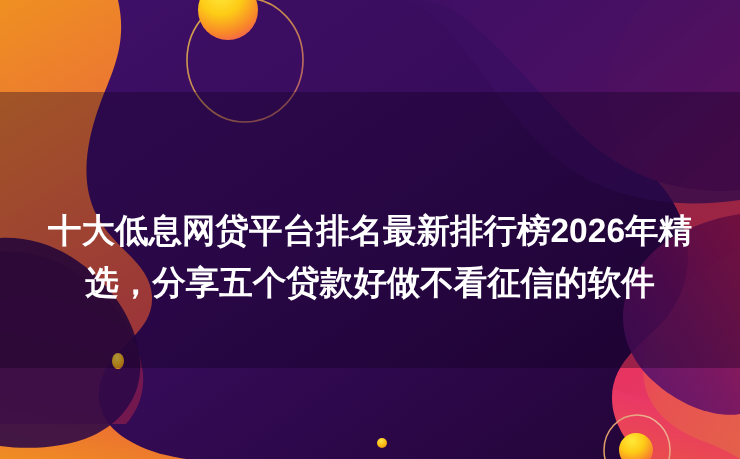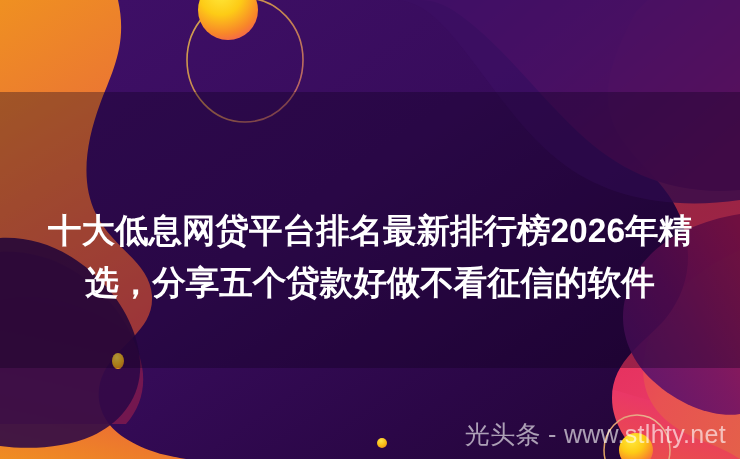--- a/index.html
+++ b/index.html
@@ -199,15 +199,14 @@
 
     <circle cx="382" cy="443" r="5" fill="url(#gradBallSm)"></circle>
   </svg>
 
   <div class="band-overlay"></div>
 
   <div class="title-wrap">
     <h1 class="title">十大低息网贷平台排名最新排行榜2026年精选，分享五个贷款好做不看征信的软件</h1>
   </div>
 
-  <div class="watermark">光头条 - www.stlhty.net</div>
 
 </div>
 
 </body></html>

